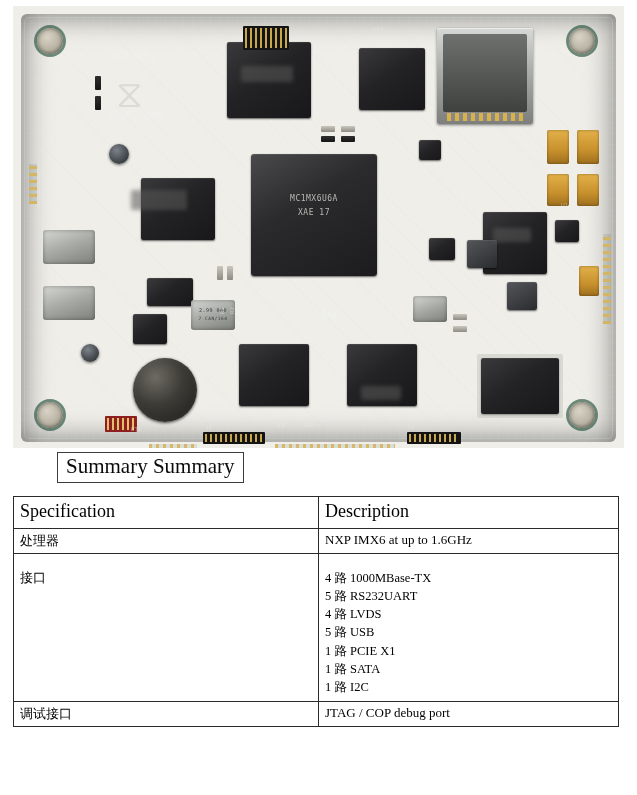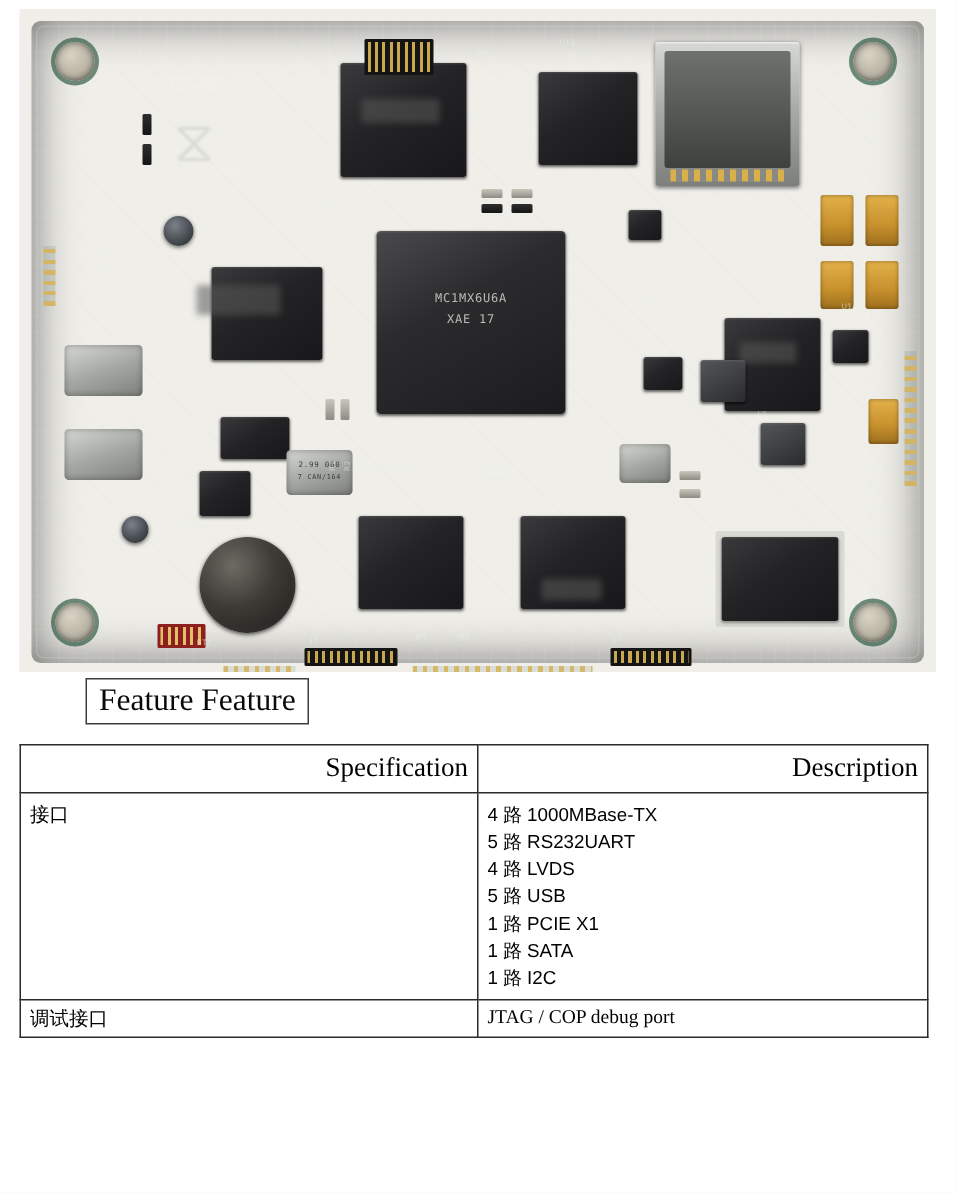--- a/index.html
+++ b/index.html
@@ -218,44 +218,43 @@
     padding: 3px 6px;
     font-family: "Liberation Serif", serif;
     font-size: 13px;
     color: #000;
     text-align: left;
     font-weight: normal;
   }
   .spec-table th {
     font-size: 18px;
     padding: 4px 6px 6px 6px;
-    text-align: right;
   }
   .col-spec { width: 305px; }
   .col-desc { width: 300px; }
   .cell-cn {
     font-family: "DejaVu Sans", "Liberation Sans", sans-serif;
     font-size: 13px;
   }
   .desc-list {
     margin: 0;
     padding: 0;
     list-style: none;
     line-height: 1.45;
   }
   .desc-list li {
-    font-family: Liberation Sans, sans-serif;
+    font-family: Liberation Serif, serif;
     font-size: 12.5px;
     white-space: nowrap;
   }
   .mono-desc {
     font-family: "DejaVu Sans", "Liberation Sans", sans-serif;
     font-size: 12.5px;
   }
-  .row-tall td { padding-top: 5px; padding-bottom: 5px; }
+  .row-tall td { padding-top: 15px; padding-bottom: 5px; }
 </style>
 </head>
 <body>
 
 <div class="board-figure">
   <div class="pcb">
     <div class="pcb-edge"></div>
 
     <div class="mhole" style="left:16px; top:14px;"></div>
     <div class="mhole" style="left:548px; top:14px;"></div>
@@ -376,35 +375,39 @@
     <div class="silk" style="left:444px; top:218px;">L1</div>
     <div class="silk" style="left:484px; top:260px;">L2</div>
     <div class="silk" style="left:100px; top:334px;">SW1</div>
     <div class="silk" style="left:110px; top:412px;">BT1</div>
 
     <div class="silk" style="left:300px; top:296px; font-size:9px; color:rgba(240,245,240,0.7);">SNR</div>
   </div>
 </div>
 
 <div class="caption-box">
-  <div class="caption-text">Feature Feature</div>
+  <div class="caption-text">Summary Summary</div>
 </div>
 
 <table class="spec-table">
   <colgroup>
     <col class="col-spec">
     <col class="col-desc">
   </colgroup>
   <thead>
     <tr>
       <th>Specification</th>
       <th>Description</th>
     </tr>
   </thead>
   <tbody>
+    <tr>
+      <td class="cell-cn">处理器</td>
+      <td class="mono-desc">NXP IMX6 at up to 1.6GHz</td>
+    </tr>
     <tr class="row-tall">
       <td class="cell-cn">接口</td>
       <td>
         <ul class="desc-list">
           <li>4 路 1000MBase-TX</li>
           <li>5 路 RS232UART</li>
           <li>4 路 LVDS</li>
           <li>5 路 USB</li>
           <li>1 路 PCIE X1</li>
           <li>1 路 SATA</li>

